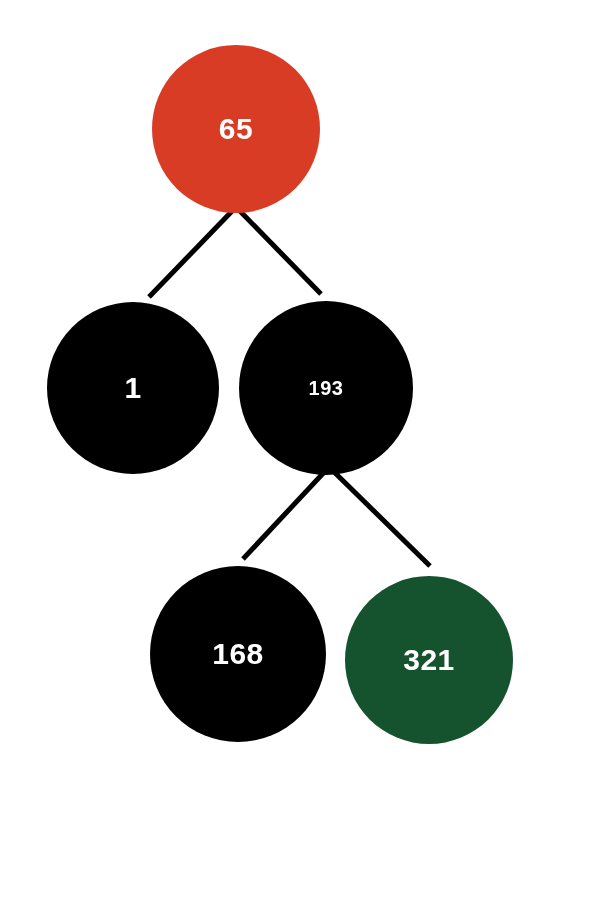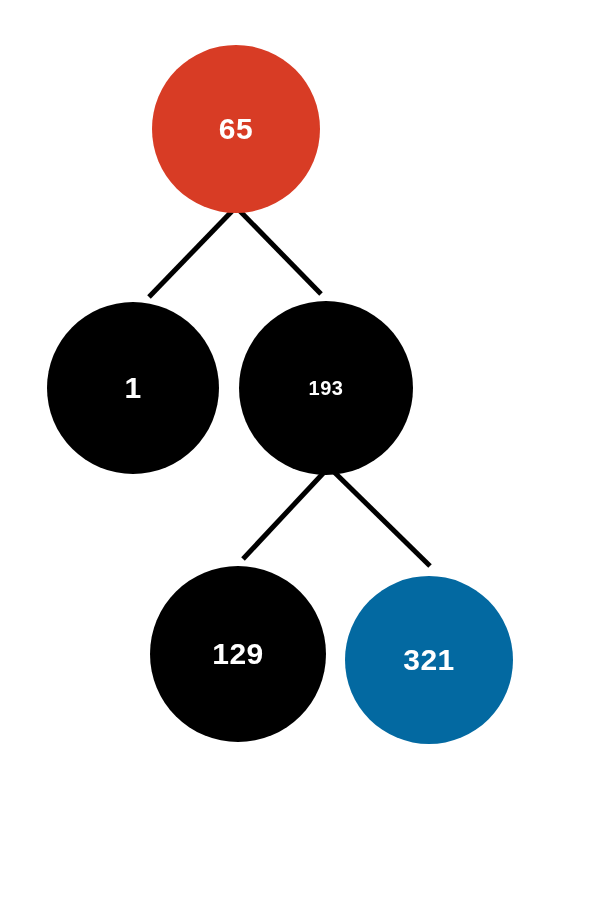--- a/index.html
+++ b/index.html
@@ -63,20 +63,20 @@
       <div class="tree-node" style="left: 152px; top: 37px; width: 168px; height: 168px; background: rgb(216, 60, 37);">
         <span class="node-label" style="font-size: 30px; color: rgb(255, 255, 255);">65</span>
       </div>
       <div class="tree-node" style="left: 47px; top: 294px; width: 172px; height: 172px; background: rgb(0, 0, 0);">
         <span class="node-label" style="font-size: 30px; color: rgb(255, 255, 255);">1</span>
       </div>
       <div class="tree-node" style="left: 239px; top: 293px; width: 174px; height: 174px; background: rgb(0, 0, 0);">
         <span class="node-label" style="font-size: 20px; color: rgb(255, 255, 255);">193</span>
       </div>
       <div class="tree-node" style="left: 150px; top: 558px; width: 176px; height: 176px; background: rgb(0, 0, 0);">
-        <span class="node-label" style="font-size: 30px; color: rgb(255, 255, 255);">129</span>
+        <span class="node-label" style="font-size: 30px; color: rgb(255, 255, 255);">168</span>
       </div>
-      <div class="tree-node" style="left: 345px; top: 568px; width: 168px; height: 168px; background: #0369a1;">
+      <div class="tree-node" style="left: 345px; top: 568px; width: 168px; height: 168px; background: #14532d;">
         <span class="node-label" style="font-size: 30px; color: rgb(255, 255, 255);">321</span>
       </div>
     </div>
 
 </div>
 
 </body></html>

